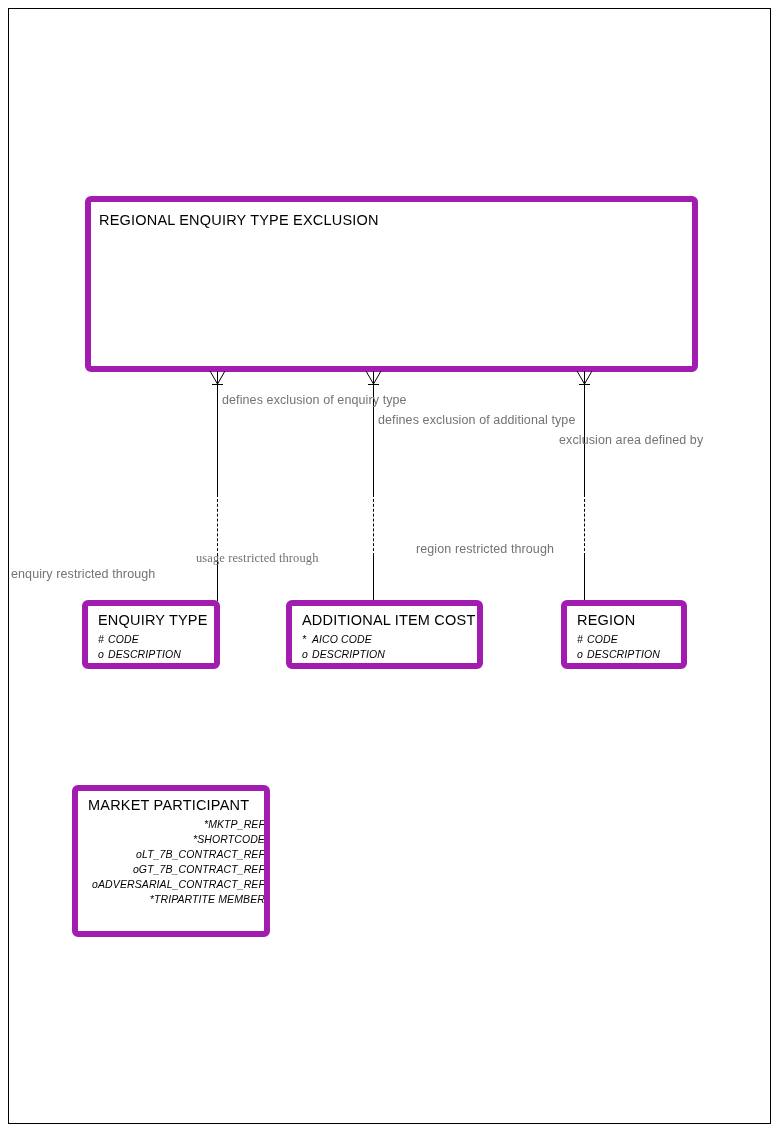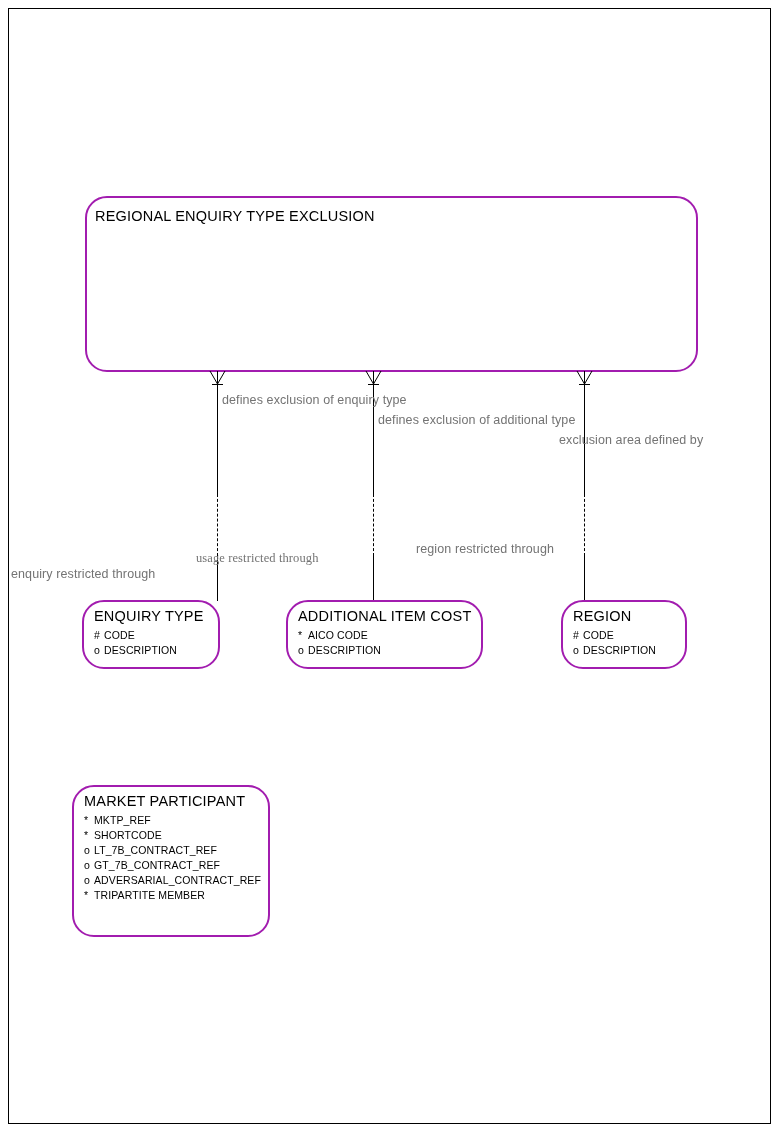--- a/index.html
+++ b/index.html
@@ -25,22 +25,22 @@
     top: 8px;
     width: 763px;
     height: 1116px;
     border: 1px solid #000000;
     box-sizing: border-box;
   }
 
   
   .entity {
     position: absolute;
-    border: 2px solid #a21caf;
-    border-radius: 22px;
+    border: 6px solid #a21caf;
+    border-radius: 6px;
     background: #ffffff;
     box-sizing: border-box;
     overflow: hidden;
   }
   .entity-name {
     position: absolute;
     left: 10px;
     top: 6px;
     font-size: 14.5px;
     letter-spacing: 0.2px;
@@ -54,37 +54,38 @@
     margin: 0;
     padding: 0;
     list-style: none;
   }
   .attr {
     font-size: 10.5px;
     line-height: 15px;
     color: #000000;
     white-space: nowrap;
     letter-spacing: 0.1px;
+    font-style: italic;
   }
   .attr .mark {
     display: inline-block;
     width: 10px;
   }
 
   
   #entity-regional-enquiry-type-exclusion {
     left: 85px; top: 196px; width: 613px; height: 176px;
   }
   #entity-regional-enquiry-type-exclusion .entity-name {
     left: 8px; top: 10px;
   }
   #entity-enquiry-type { left: 82px; top: 600px; width: 138px; height: 69px; }
   #entity-additional-item-cost { left: 286px; top: 600px; width: 197px; height: 69px; }
   #entity-region { left: 561px; top: 600px; width: 126px; height: 69px; }
-  #entity-market-participant { left: 72px; top: 785px; width: 198px; height: 152px; }
+  #entity-market-participant { left: 72px; top: 785px; width: 198px; height: 152px; text-align: right; }
 
   
   .connector { position: absolute; }
   .conn-seg {
     position: absolute;
     width: 0;
     border-left: 1px solid #000000;
   }
   .conn-seg.dashed {
     border-left-style: dashed;

